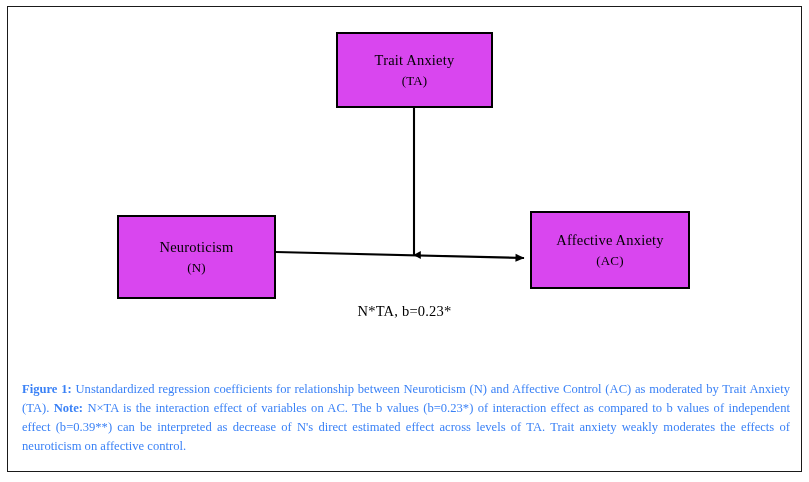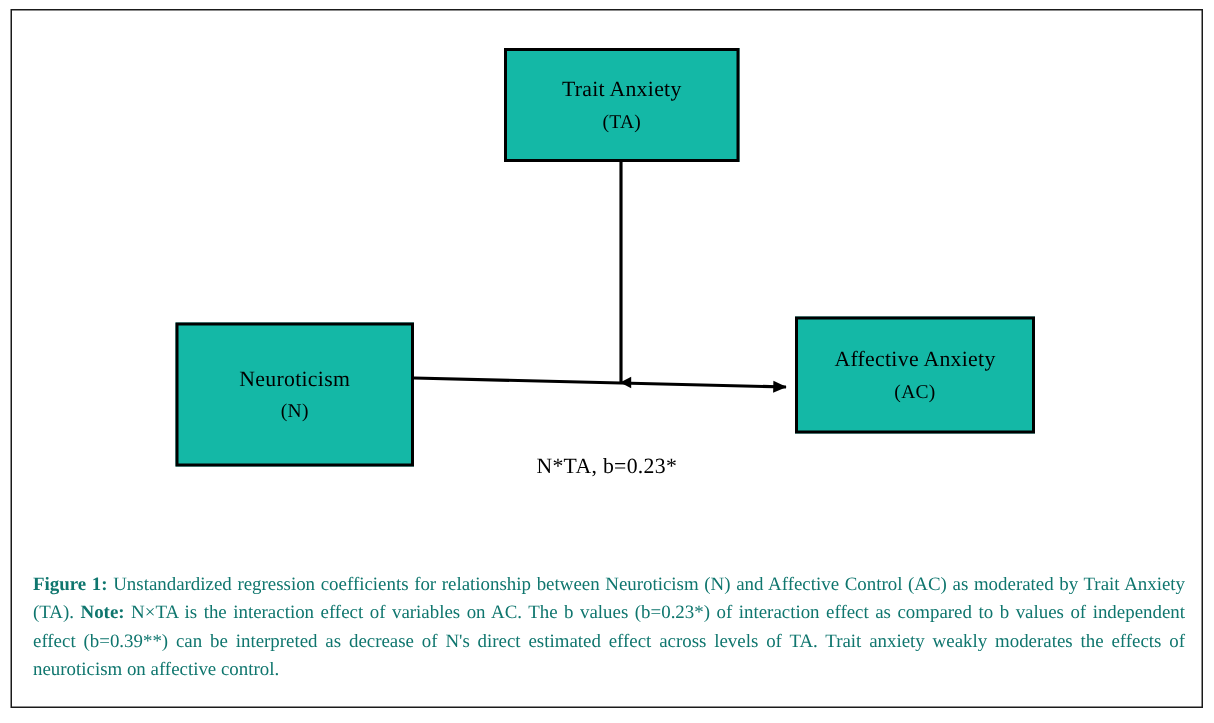--- a/index.html
+++ b/index.html
@@ -38,21 +38,21 @@
     left: 0;
     top: 0;
     width: 809px;
     height: 372px;
   }
 
   .node-box {
     position: absolute;
     box-sizing: border-box;
     border: 2px solid #000000;
-    background: #14b8a6;
+    background: #d946ef;
     display: flex;
     flex-direction: column;
     align-items: center;
     justify-content: center;
     text-align: center;
     line-height: 1.55;
   }
   .node-box .node-title {
     font-size: 14.5px;
     letter-spacing: 0.2px;
@@ -67,21 +67,21 @@
   #box-trait-anxiety {
     left: 336px;
     top: 32px;
     width: 157px;
     height: 76px;
   }
   #box-neuroticism {
     left: 117px;
     top: 215px;
     width: 159px;
-    height: 96px;
+    height: 84px;
   }
   #box-affective-control {
     left: 530px;
     top: 211px;
     width: 160px;
     height: 78px;
   }
 
   .arrow-layer {
     position: absolute;
@@ -113,21 +113,21 @@
   
   .caption {
     position: absolute;
     left: 22px;
     top: 380px;
     width: 768px;
     font-size: 12.6px;
     line-height: 1.52;
     text-align: justify;
     text-justify: inter-word;
-    color: #0f766e;
+    color: #3b82f6;
   }
   .caption b {
     font-weight: bold;
   }
 </style>
 </head>
 <body>
 
 <div id="figure-frame">
 

